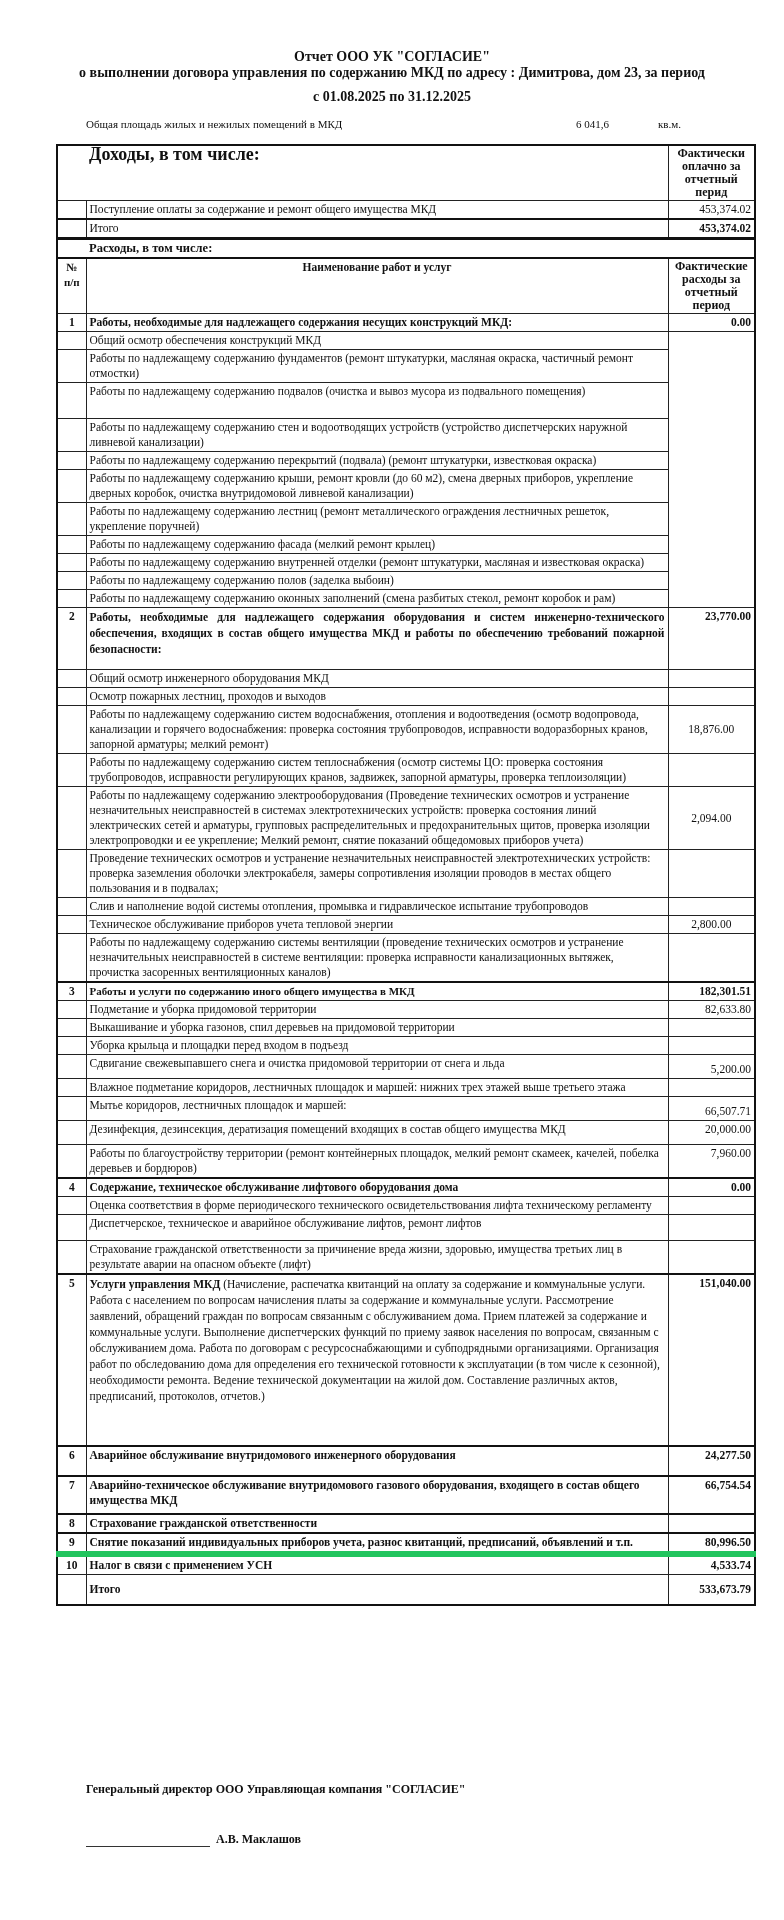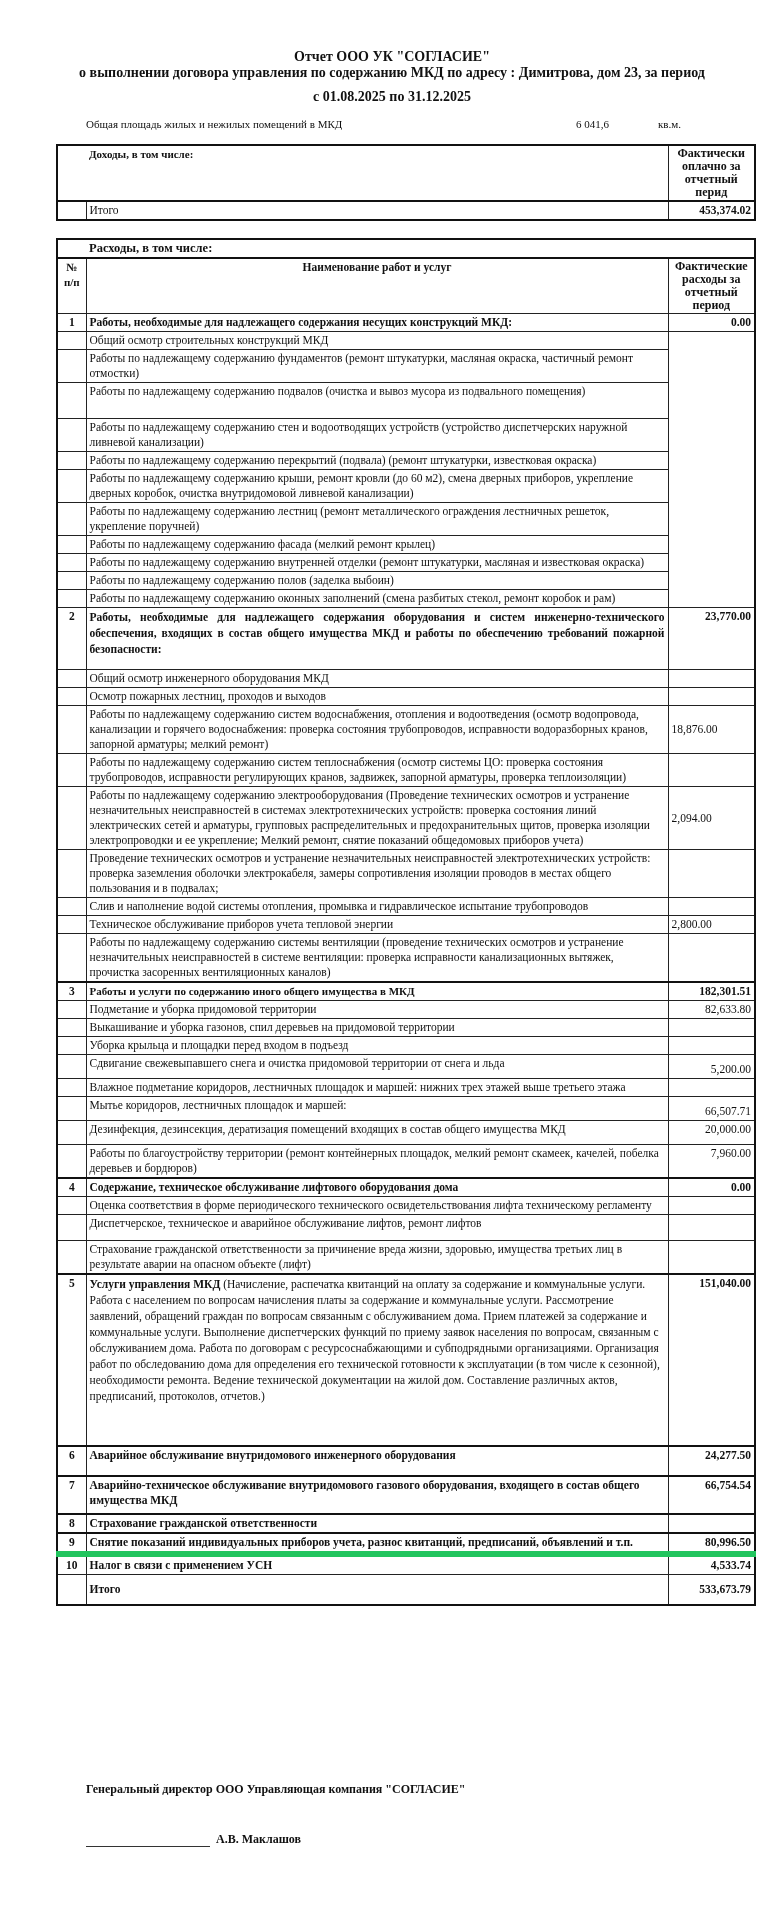--- a/index.html
+++ b/index.html
@@ -6,21 +6,21 @@
   html, body { width: 784px; height: 1920px; background: #ffffff; }
   body { font-family: "Liberation Serif", "DejaVu Serif", serif; color: #111; position: relative; }
   .title { position: absolute; left: 0; width: 784px; text-align: center; font-weight: bold; font-size: 14px; line-height: 18px; }
   .area-row { position: absolute; top: 118px; left: 86px; width: 620px; font-size: 11px; }
   .area-row span { position: absolute; top: 0; white-space: nowrap; }
   table { border-collapse: collapse; position: absolute; left: 56px; width: 698px; table-layout: fixed; }
   td { border: 1px solid #222; font-size: 11.5px; line-height: 15px; vertical-align: top; padding: 1px 3px; }
   .outer { border: 2px solid #111; }
   .num { text-align: center; font-weight: bold; }
   .amt { text-align: right; }
-  .amt-mid { text-align: left; vertical-align: middle; }
+  .amt-mid { text-align: center; vertical-align: middle; }
   .bold { font-weight: bold; }
   .hdr-small { font-size: 12px; line-height: 13px; text-align: center; font-weight: bold; vertical-align: top; }
   .hdr-main { text-align: center; font-weight: bold; }
   .justify { text-align: justify; }
   .sig { position: absolute; left: 86px; font-weight: bold; font-size: 12px; }
   .sigline { display: inline-block; width: 124px; border-bottom: 1px solid #333; margin-right: 6px; vertical-align: bottom; }
 </style>
 </head>
 <body>
 
@@ -36,22 +36,27 @@
 
 <table class="outer" style="top:144px;">
   <colgroup>
       <col style="width:29px">
       <col style="width:582px">
       <col style="width:87px">
     </colgroup>
   <tbody>
       <tr style="height:40px;">
     <td style="border-right:none;"></td>
-    <td class="bold" style="font-size:11px; border-left:none;">Доходы, в том числе:</td>
+    <td class="bold" style="font-size:18px; border-left:none;">Доходы, в том числе:</td>
     <td class="hdr-small">Фактически оплачно за отчетный перид</td>
+  </tr>
+  <tr>
+    <td></td>
+    <td>Поступление оплаты за содержание и ремонт общего имущества МКД</td>
+    <td class="amt">453,374.02</td>
   </tr>
   <tr style="border-top:2px solid #111;">
     <td></td>
     <td>Итого</td>
     <td class="amt bold">453,374.02</td>
   </tr>
 </tbody>
   </table>
 
 <table class="outer" style="top:238px;">
@@ -71,21 +76,21 @@
     <td class="hdr-small">Фактические расходы за отчетный период</td>
   </tr>
 
   <tr>
     <td class="num">1</td>
     <td class="bold">Работы, необходимые для надлежащего содержания несущих конструкций МКД:</td>
     <td class="amt bold">0.00</td>
   </tr>
   <tr>
         <td></td>
-        <td>Общий осмотр строительных конструкций МКД</td>
+        <td>Общий осмотр обеспечения конструкций МКД</td>
         <td class="amt-mid" rowspan="11"></td>
       </tr>
   <tr>
         <td></td>
         <td>Работы по надлежащему содержанию фундаментов (ремонт штукатурки, масляная окраска, частичный ремонт отмостки)</td>
       </tr>
   <tr style="height:36px;">
         <td></td>
         <td>Работы по надлежащему содержанию подвалов (очистка и вывоз мусора из подвального помещения)</td>
       </tr>

